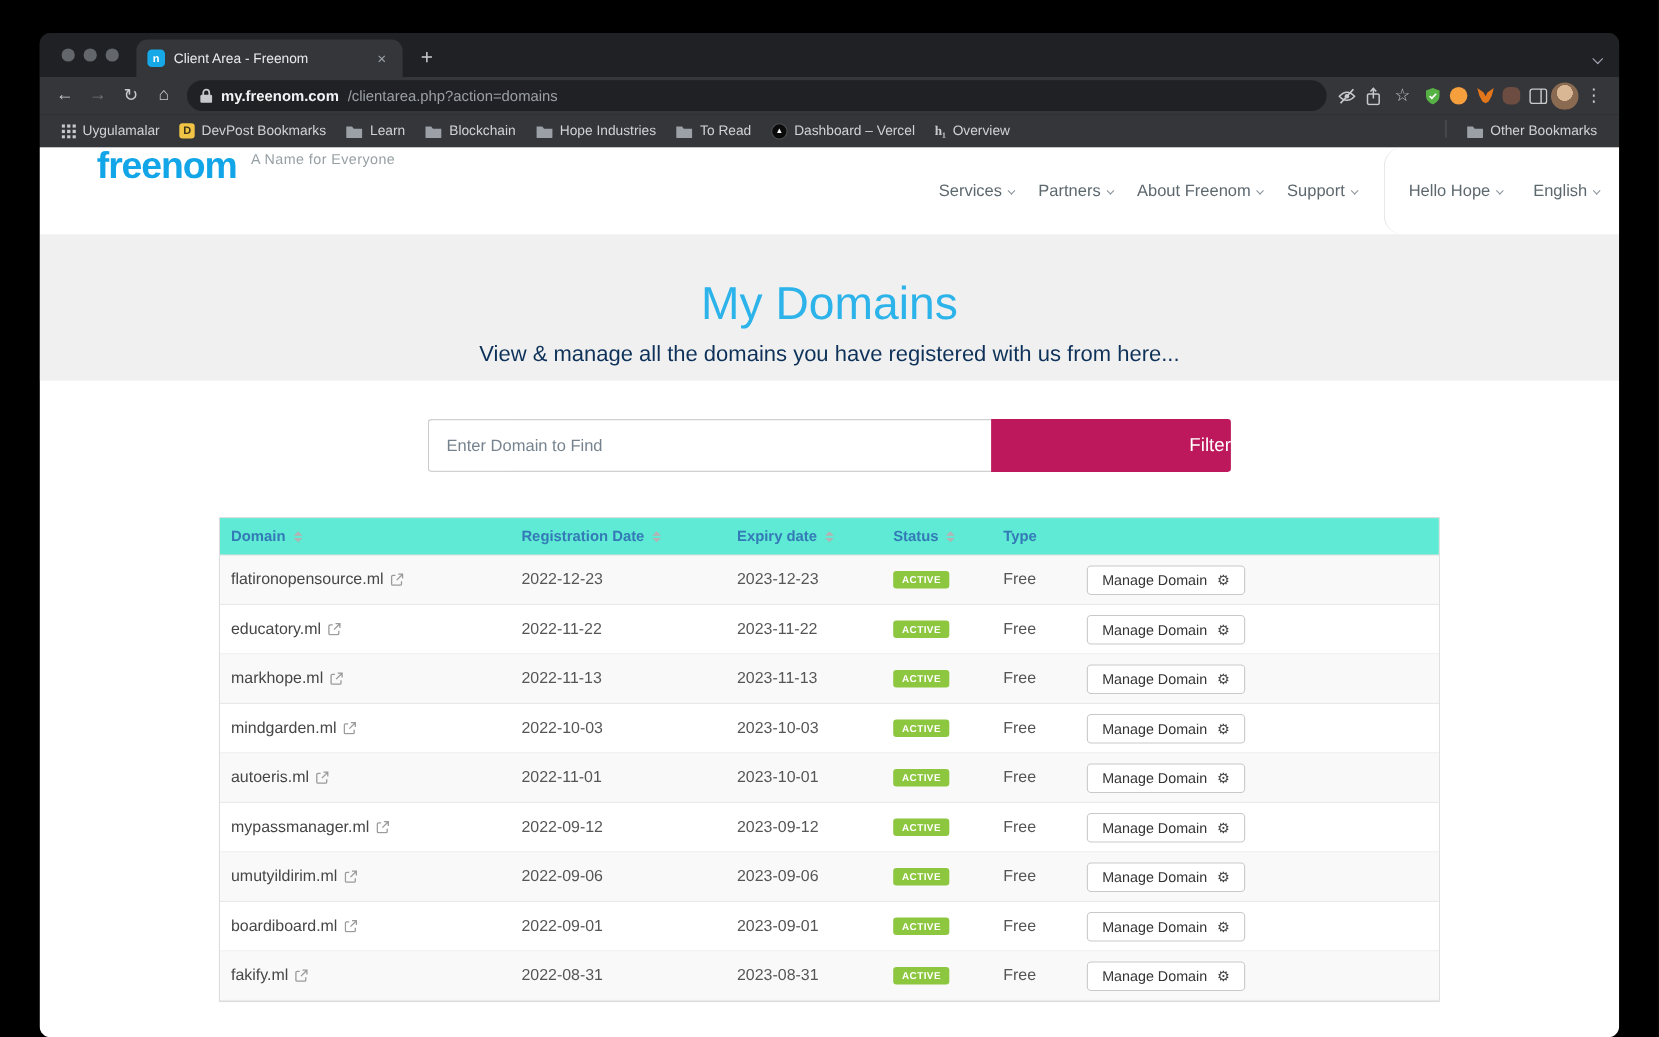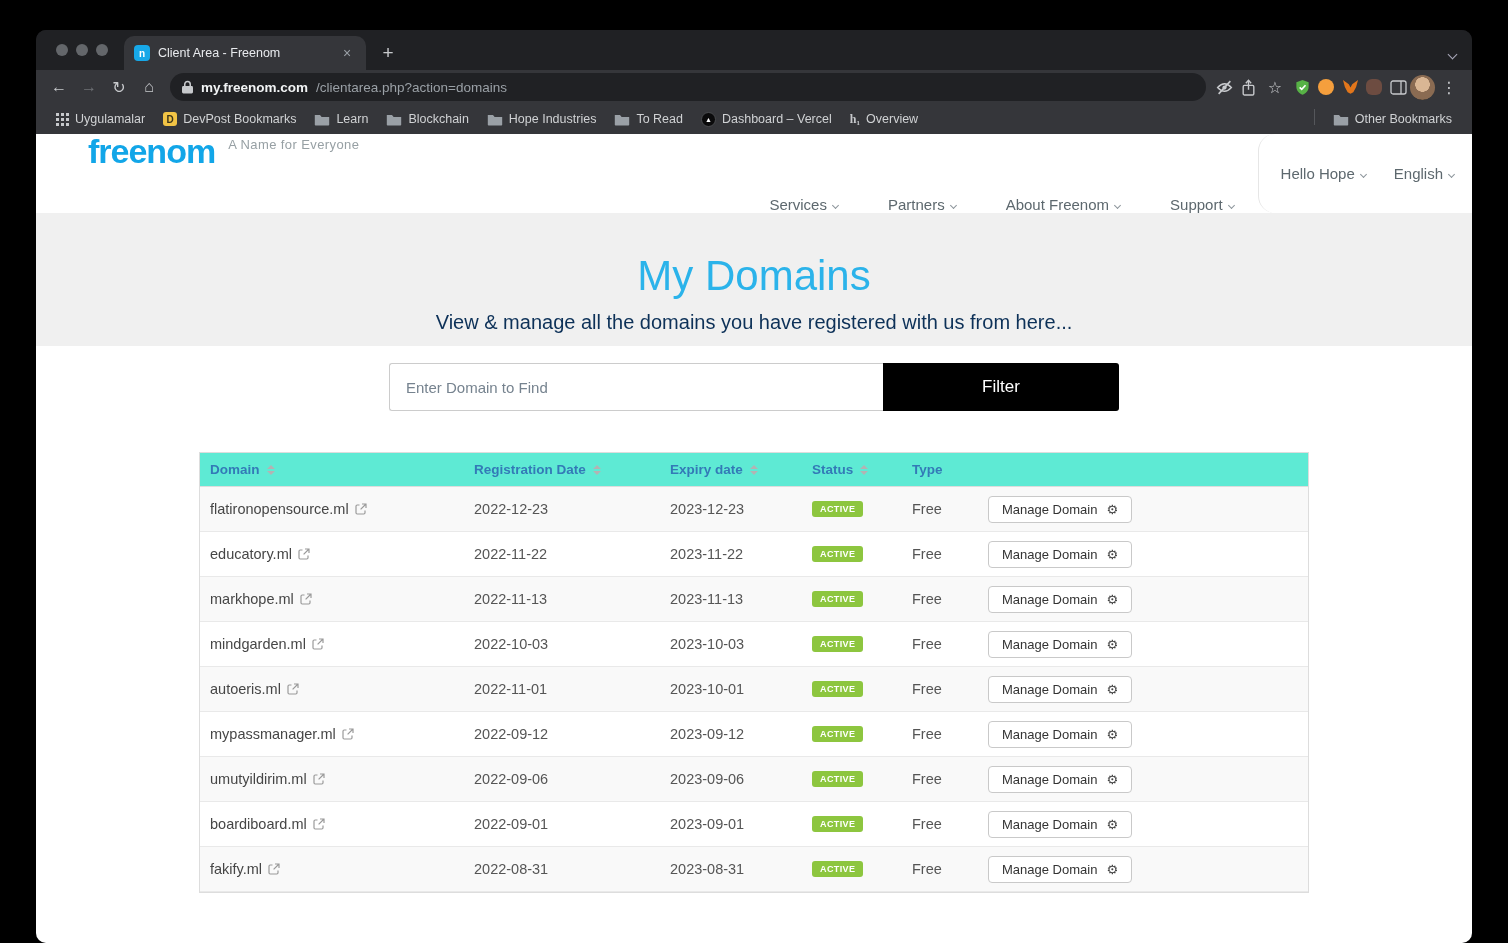--- a/index.html
+++ b/index.html
@@ -55,34 +55,34 @@
   .bm-right { margin-left:auto; display:flex; gap:10px; }
   .bm-sep { width:1px; height:16px; background:#55575b; }
 
   
   .page { height:809px; background:#fff; overflow:hidden; }
 
   .site-header { height:79px; display:flex; align-items:stretch; background:#fff; }
   .logo-wrap { display:flex; flex-direction:row; justify-content:center; padding-left:52px; cursor:pointer;gap:13px; }
   .logo-text { color:#12a6e8; font-size:34px; font-weight:800; letter-spacing:-1px; line-height:1; }
   .logo-tagline { color:#97a0a4; font-size:13px; letter-spacing:.4px; margin-top:3px; }
-  .main-nav { margin-left:auto; display:flex; align-items:flex-end; gap:50px; padding-right:24px; }
+  .main-nav { margin-left:auto; display:flex; align-items:center; gap:22px; padding-right:24px; }
   .nav-item { color:#5d686e; font-size:15px; cursor:pointer; white-space:nowrap; }
   .user-nav { border-left:1px solid #e6e6e6; display:flex; align-items:center; gap:28px; padding:0 18px 0 22px;border-radius:17px; }
 
   .hero { height:133px; background:#f0f0f0; text-align:center; padding-top:40px; }
   .hero-title { color:#2bb3ea; font-size:42px; font-weight:300; line-height:1.1; }
   .hero-sub { color:#0d3158; font-size:20px; margin-top:12px; }
 
-  .search-row { width:730px; margin:17px auto 0; display:flex; height:48px; }
+  .search-row { width:730px; margin:35px auto 0; display:flex; height:48px; }
   .search-input { flex:1; border:1px solid #ccc; border-right:none; border-radius:3px 0 0 3px; padding:0 16px;
                   font-size:15px; color:#333; outline:none; font-family:inherit; background:#fff; }
   .search-input::placeholder { color:#76838f; }
-  .filter-btn { width:236px; background:#000000; color:#fff; border:none; border-radius:0 3px 3px 0;
-                font-size:17px; cursor:pointer; font-family:inherit; }
+  .filter-btn { width:218px; background:#be185d; color:#fff; border:none; border-radius:0 3px 3px 0;
+                font-size:17px; cursor:pointer; font-family:inherit;text-align:right; }
 
   .domains-table { width:1110px; margin:41px auto 0; border:1px solid #ddd; background:#fff; }
   .t-head, .t-row { display:grid; grid-template-columns:264px 196px 142px 100px 76px 1fr; align-items:center; }
   .t-head { height:34px; background:#5eead4; border-bottom:1px solid #ddd; }
   .th { color:#337ab7; font-size:13.5px; font-weight:bold; padding-left:10px; display:flex; align-items:center; cursor:pointer; }
   .sort { display:inline-flex; flex-direction:column; gap:2px; margin-left:7px; }
   .sort i { width:0; height:0; border-left:4px solid transparent; border-right:4px solid transparent; }
   .sort .up { border-bottom:4px solid #b3b3b3; }
   .sort .dn { border-top:4px solid #b3b3b3; }
   .t-row { height:45px; border-bottom:1px solid #e9e9e9; background:#fff; }

